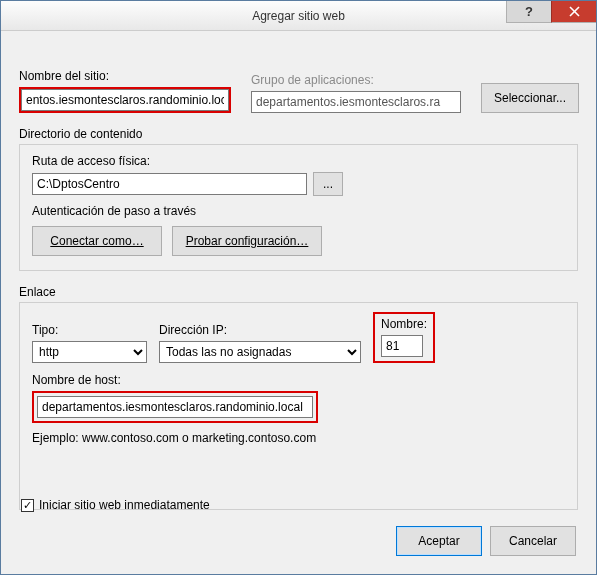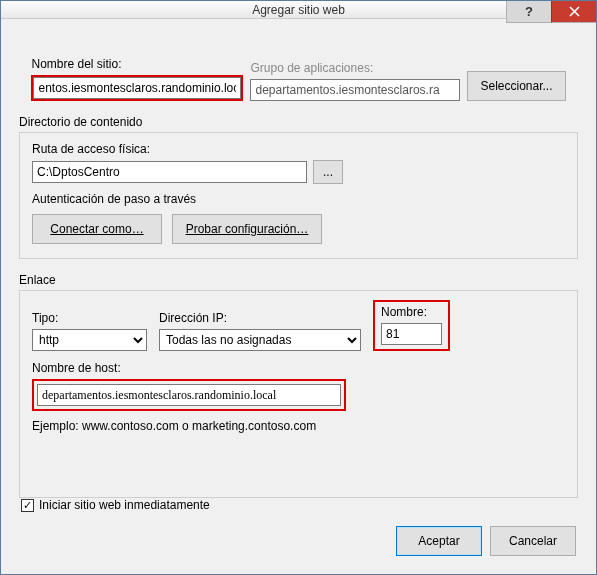--- a/index.html
+++ b/index.html
@@ -8,21 +8,21 @@
     font-family: "Segoe UI", Tahoma, sans-serif;
     font-size: 12px;
     background: #f0f0f0;
     width: 597px;
     height: 575px;
     overflow: hidden;
     position: relative;
   }
   .window { width: 597px; height: 575px; background: #f0f0f0; border: 1px solid #5a7ca0; position: relative; }
   .titlebar {
-    height: 18px;
+    height: 30px;
     background: linear-gradient(#fdfdfd, #e8e8e8);
     border-bottom: 1px solid #ccc;
     position: relative;
     display: flex;
     align-items: center;
     justify-content: center;
   }
   .titlebar-title { font-size: 12px; color: #333; }
   .titlebar-buttons { position: absolute; right: 0; top: 0; display: flex; height: 22px; }
   .tb-btn {
@@ -41,21 +41,21 @@
     height: 22px;
   }
   select { padding: 0 2px; }
   .btn {
     font-family: inherit; font-size: 12px;
     background: #e1e1e1; border: 1px solid #adadad;
     padding: 3px 12px; min-width: 80px; height: 30px;
     display: inline-flex; align-items: center; justify-content: center;
   }
   .btn-default { border: 1px solid #0078d7; box-shadow: inset 0 0 0 1px #bde0ff; }
-  .top-controls { display: flex; align-items: flex-end; gap: 7px; justify-content: center; }
+  .top-controls { display: flex; align-items: flex-end; gap: 20px; }
   .block-sep { margin-top: 14px; margin-bottom: 3px; color: #000; }
   .fieldset {
     border: 1px solid #cfcfcf; border-top: none; padding: 10px 12px 14px 12px;
     position: relative; margin-top: 0;
   }
   .fieldset-border-top { position: absolute; top: 0; left: 0; right: 0; border-top: 1px solid #cfcfcf; }
   .browse-btn {
     width: 30px; height: 24px; border: 1px solid #adadad; background: #e1e1e1;
     display: inline-flex; align-items: center; justify-content: center; font-size: 12px;
   }
@@ -134,29 +134,29 @@
         </div>
         <div style="display:flex;flex-direction:column;">
           <span class="label">Dirección IP:</span>
           <select style="width:202px;">
             <option>Todas las no asignadas</option>
           </select>
         </div>
         <div style="display:flex;flex-direction:column;">
           <span class="red-box" style="padding:3px 6px 4px 6px;">
             <span class="label" style="margin-bottom:4px;">Nombre:</span>
-            <input type="text" style="width: 61px;" value="81">
+            <input type="text" style="width: 42px;" value="81">
           </span>
         </div>
       </div>
 
       <div style="margin-top:10px;">
         <span class="label">Nombre de host:</span>
         <span class="red-box" style="line-height:0;padding:3px;">
-          <input type="text" style="width: 304px; font-family: Liberation Serif, serif;" value="departamentos.iesmontesclaros.randominio.local">
+          <input type="text" style="width: 276px;" value="departamentos.iesmontesclaros.randominio.local">
         </span>
       </div>
 
       <div style="margin-top:8px;" class="label">Ejemplo: www.contoso.com o marketing.contoso.com</div>
       <div style="height:46px;"></div>
     </div>
 
   </div>
 
   <div class="checkbox-row">

